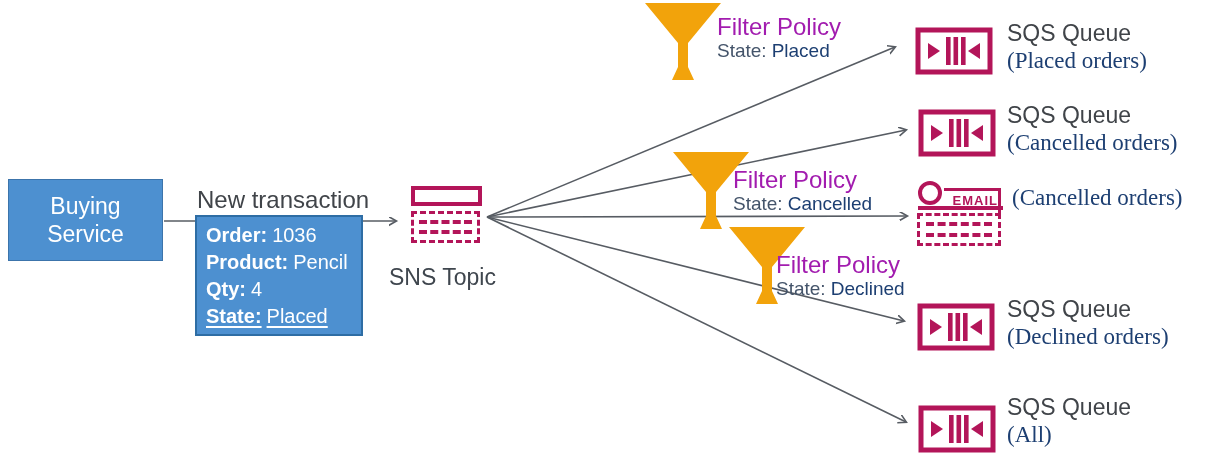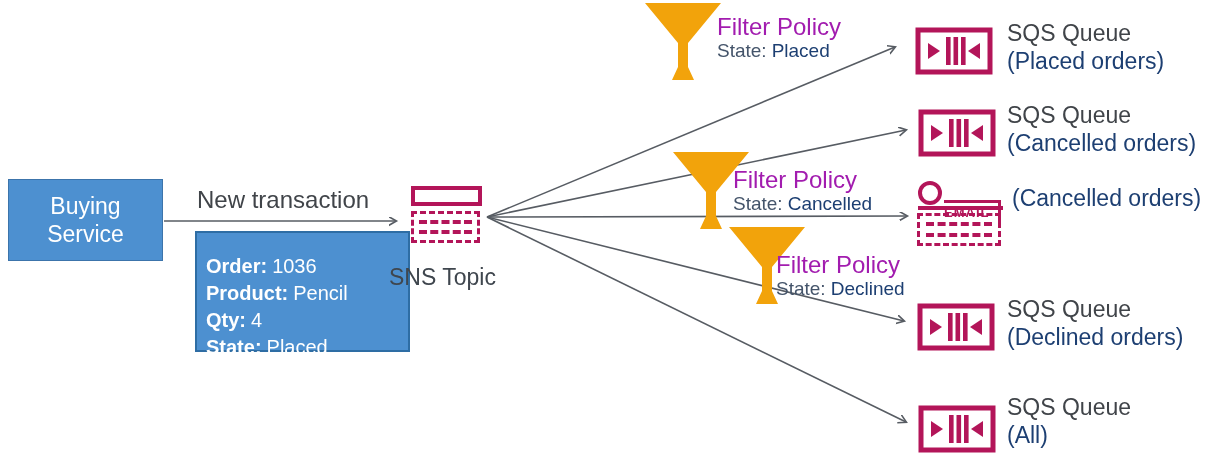--- a/index.html
+++ b/index.html
@@ -13,22 +13,22 @@
   .node{position:absolute;z-index:2;}
 
   
   .buying-box{
     left:8px;top:179px;width:155px;height:82px;background:#4d90d0;border:1px solid #3c74ab;
     color:#fff;font-size:23px;line-height:28px;display:flex;flex-direction:column;
     justify-content:center;text-align:center;box-sizing:border-box;
   }
   .new-transaction{left:197px;top:186px;font-size:24px;color:#404449;}
   .order-card{
-    left:195px;top:231px;width:215px;height:121px;background:#4d90d0;border:2px solid #2e6da4;
-    box-sizing:border-box;color:#fff;font-size:20px;line-height:27px;padding:20px 9px;
+    left:195px;top:215px;width:168px;height:121px;background:#4d90d0;border:2px solid #2e6da4;
+    box-sizing:border-box;color:#fff;font-size:20px;line-height:27px;padding:5px 9px;
   }
   .order-row .o-label{font-weight:bold;margin-right:5px;}
   .order-row.underlined{text-decoration:underline;text-underline-offset:3px;text-decoration-thickness:2px;}
 
   
   .sns-icon{left:411px;top:186px;width:72px;}
   .sns-top{width:71px;height:20px;border:4px solid #b31559;box-sizing:border-box;background:#fff;}
   .sns-bottom{margin-top:5px;width:69px;height:32px;border:3px dashed #b31559;box-sizing:border-box;
     display:flex;flex-direction:column;justify-content:space-evenly;align-items:center;}
   .dash-row{width:85%;height:0;border-top:4px dashed #b31559;}
@@ -42,28 +42,28 @@
   .fp-0{left:717px;top:14px;}
   .fp-1{left:733px;top:167px;}
   .fp-2{left:776px;top:252px;}
 
   
   .sqs-svg{position:absolute;z-index:2;width:78px;height:48px;}
   .sqs-0{left:915px;top:27px;} .sqs-1{left:918px;top:109px;}
   .sqs-3{left:917px;top:303px;} .sqs-4{left:918px;top:405px;}
   .target-label{position:absolute;z-index:2;font-size:23px;line-height:28px;}
   .target-label .t-name{color:#404449;}
-  .target-label .t-scope{color:#1d3f72;}
+  .target-label .t-scope{color:#1d3f72;font-family:Liberation Serif, serif;}
   .tl-0{left:1007px;top:19px;} .tl-1{left:1007px;top:101px;} .tl-2{left:1012px;top:184px;}
   .tl-3{left:1007px;top:295px;} .tl-4{left:1007px;top:393px;}
 
   
   .email-icon{left:916px;top:180px;width:88px;height:66px;}
   .em-circle{position:absolute;left:2px;top:1px;width:16px;height:16px;border:4.5px solid #b31559;border-radius:50%;background:#fff;}
-  .em-frame{position:absolute;left:28px;top:8px;width:57px;height:28px;border-top:3px solid #b31559;border-right:3px solid #b31559;box-sizing:border-box;text-align:left;margin-top:12px;}
+  .em-frame{position:absolute;left:28px;top:8px;width:57px;height:28px;border-top:3px solid #b31559;border-right:3px solid #b31559;box-sizing:border-box;text-align:right;}
   .em-frame span{font-size:13px;font-weight:bold;letter-spacing:1px;color:#b31559;line-height:16px;}
   .em-underline{position:absolute;left:2px;top:26px;width:85px;height:3.5px;background:#b31559;}
   .em-dashed{position:absolute;left:1px;top:33px;width:84px;height:33px;border:3px dashed #b31559;box-sizing:border-box;
     display:flex;flex-direction:column;justify-content:space-evenly;align-items:center;}
 </style>
 </head>
 <body>
 
 <div class="canvas">
 

